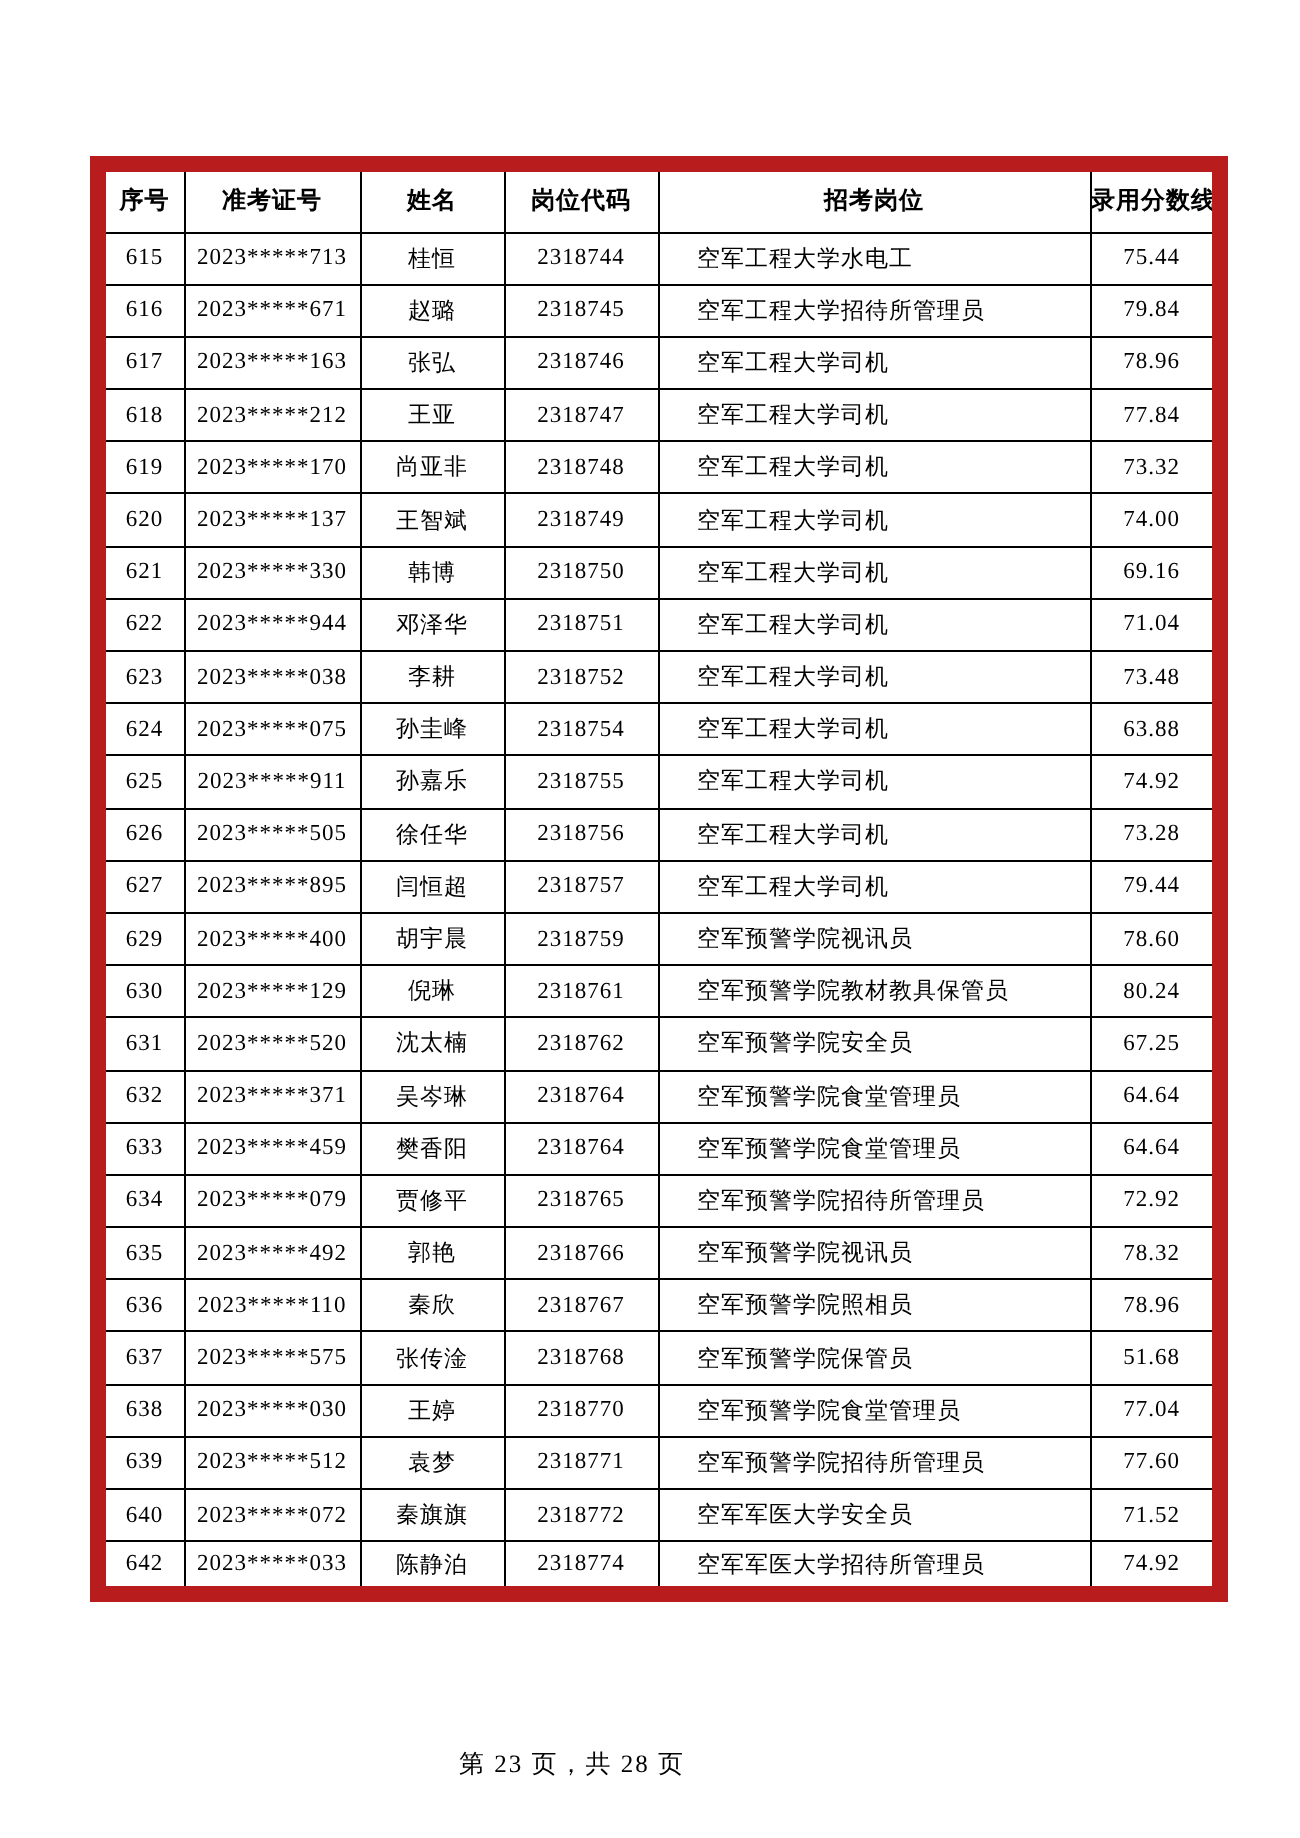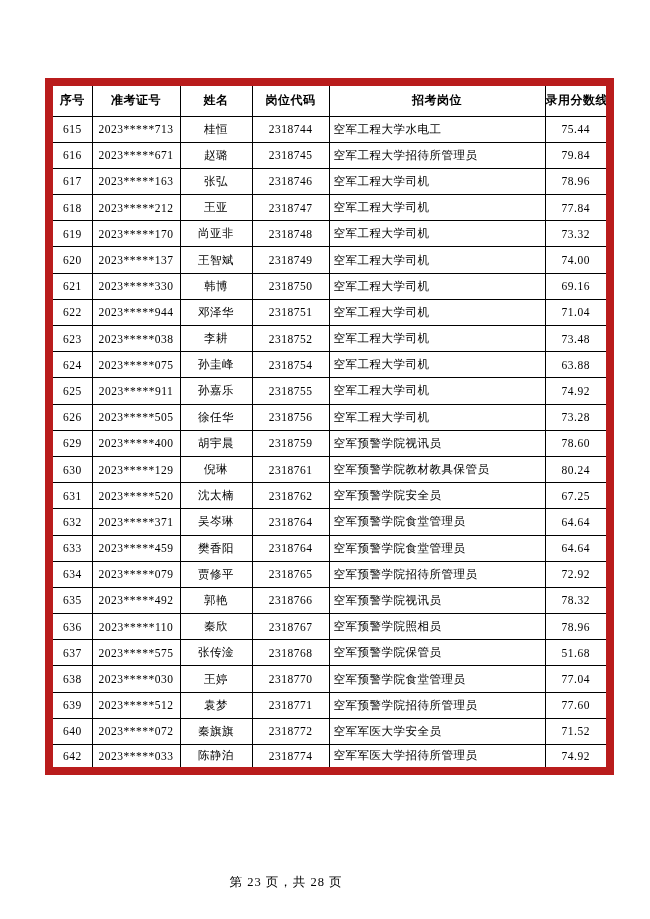--- a/index.html
+++ b/index.html
@@ -36,21 +36,21 @@
   }
   table.score-table { border: 8px solid #b91c1c; }
   table.score-table th {
     height: 34px;
     font-weight: bold;
     font-size: 12px;
   }
   table.score-table td { height: 26.2px; }
   table.score-table td.col-position {
     text-align: left;
-    padding-left: 4px;
+    padding-left: 19px;
   }
   col.c-seq    { width: 43px; }
   col.c-ticket { width: 88px; }
   col.c-name   { width: 72px; }
   col.c-code   { width: 77px; }
   col.c-pos    { width: 216px; }
   col.c-score  { width: 65px; }
   .page-footer {
     position: absolute;
     left: 0;
@@ -176,20 +176,28 @@
         </tr>
         <tr>
           <td class="col-seq">626</td>
           <td class="col-ticket">2023*****505</td>
           <td class="col-name">徐任华</td>
           <td class="col-code">2318756</td>
           <td class="col-position">空军工程大学司机</td>
           <td class="col-score">73.28</td>
         </tr>
         <tr>
+          <td class="col-seq">627</td>
+          <td class="col-ticket">2023*****895</td>
+          <td class="col-name">闫恒超</td>
+          <td class="col-code">2318757</td>
+          <td class="col-position">空军工程大学司机</td>
+          <td class="col-score">79.44</td>
+        </tr>
+        <tr>
           <td class="col-seq">629</td>
           <td class="col-ticket">2023*****400</td>
           <td class="col-name">胡宇晨</td>
           <td class="col-code">2318759</td>
           <td class="col-position">空军预警学院视讯员</td>
           <td class="col-score">78.60</td>
         </tr>
         <tr>
           <td class="col-seq">630</td>
           <td class="col-ticket">2023*****129</td>

